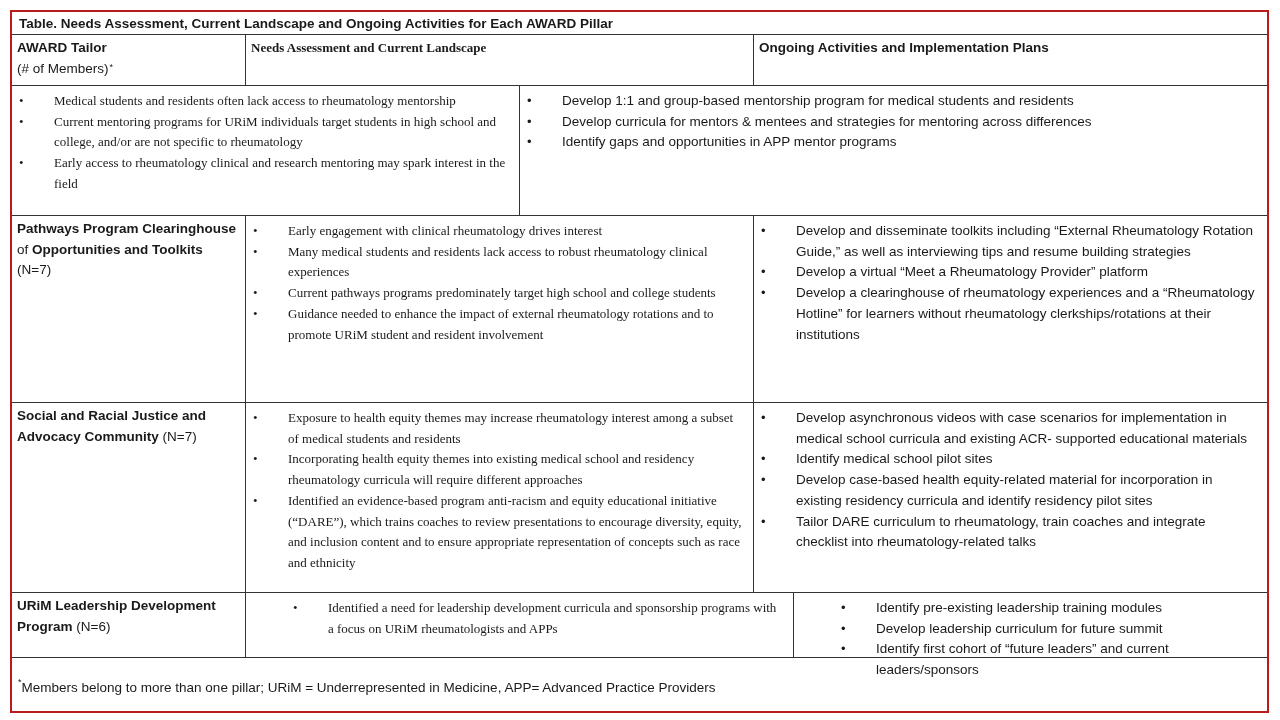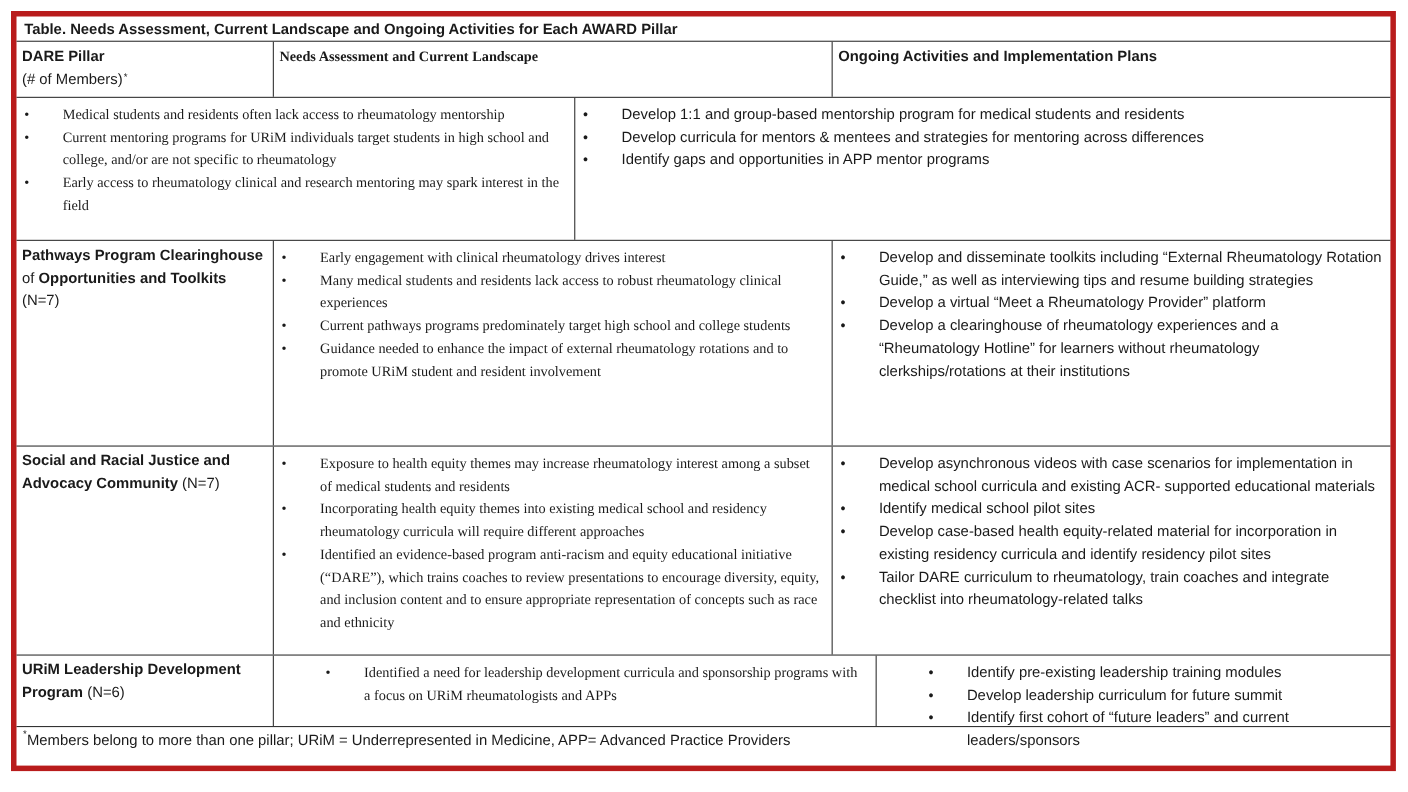--- a/index.html
+++ b/index.html
@@ -1,47 +1,47 @@
 <!DOCTYPE html>
 <html><head>
 <meta charset="utf-8">
 <style>
   html, body { margin:0; padding:0; background:#ffffff; }
   body { width:1280px; height:720px; position:relative; overflow:hidden;
          font-family:"Liberation Sans", sans-serif; color:#1a1a1a; }
   .tbl { position:absolute; left:10px; top:10px; width:1259px;
-         border:5px solid #b91c1c; box-sizing:border-box; }
+         border:2px solid #b91c1c; box-sizing:border-box; }
   .title { height:23px; border-bottom:1px solid #333; font-weight:bold;
            font-size:13.5px; line-height:23px; padding-left:7px; box-sizing:border-box; }
   .row { display:flex; border-bottom:1px solid #333; box-sizing:border-box; }
   .c1 { width:234px; border-right:1px solid #333; box-sizing:border-box;
         padding:3px 5px 0 5px; font-size:13.5px; line-height:20.7px; }
   .c2 { width:508px; border-right:1px solid #333; box-sizing:border-box;
         padding:3px 0 0 0; font-size:13px; line-height:20.7px;font-family:Liberation Serif, serif; }
   .c3 { flex:1; box-sizing:border-box; padding:3px 0 0 0; font-size:13.5px; line-height:20.7px; }
   .hdr .c1, .hdr .c2, .hdr .c3 { font-weight:bold; padding-left:5px; }
   .hdr .c3 { padding-left:5px; }
   .sub { font-weight:normal; }
   .sup { font-size:9px; vertical-align:top; position:relative; top:-2px; margin-left:1px; }
   ul { list-style:none; margin:2px; padding:0; }
   li { position:relative; padding-left:40px; padding-right:6px; }
   li::before { content:"\2022"; position:absolute; left:5px; top:0; font-size:13px; }
   .b { font-weight:bold; }
-  .foot { height:35px; padding:4px 5px 0 5px; font-size:13.5px; box-sizing:border-box; }
+  .foot { height:35px; padding:4px 5px 0 5px; font-size:13.5px; box-sizing:border-box;margin-top:18px; }
   .foot .sup { font-size:9px; top:-3px; }
 </style>
 </head>
 <body>
 
 <div class="tbl">
   <div class="title">Table. Needs Assessment, Current Landscape and Ongoing Activities for Each AWARD Pillar</div>
 
   <div class="row hdr" style="height:51px;">
     <div class="c1">
-      <div>DARE Pillar</div>
+      <div>AWARD Tailor</div>
       <div class="sub"><span>(# of Members)</span><span class="sup">*</span></div>
     </div>
     <div class="c2">Needs Assessment and Current Landscape</div>
     <div class="c3">Ongoing Activities and Implementation Plans</div>
   </div>
 
   <div class="row" style="height:130px;">
     <div class="c2">
       <ul>
         <li>Medical students and residents often lack access to  rheumatology mentorship</li>

